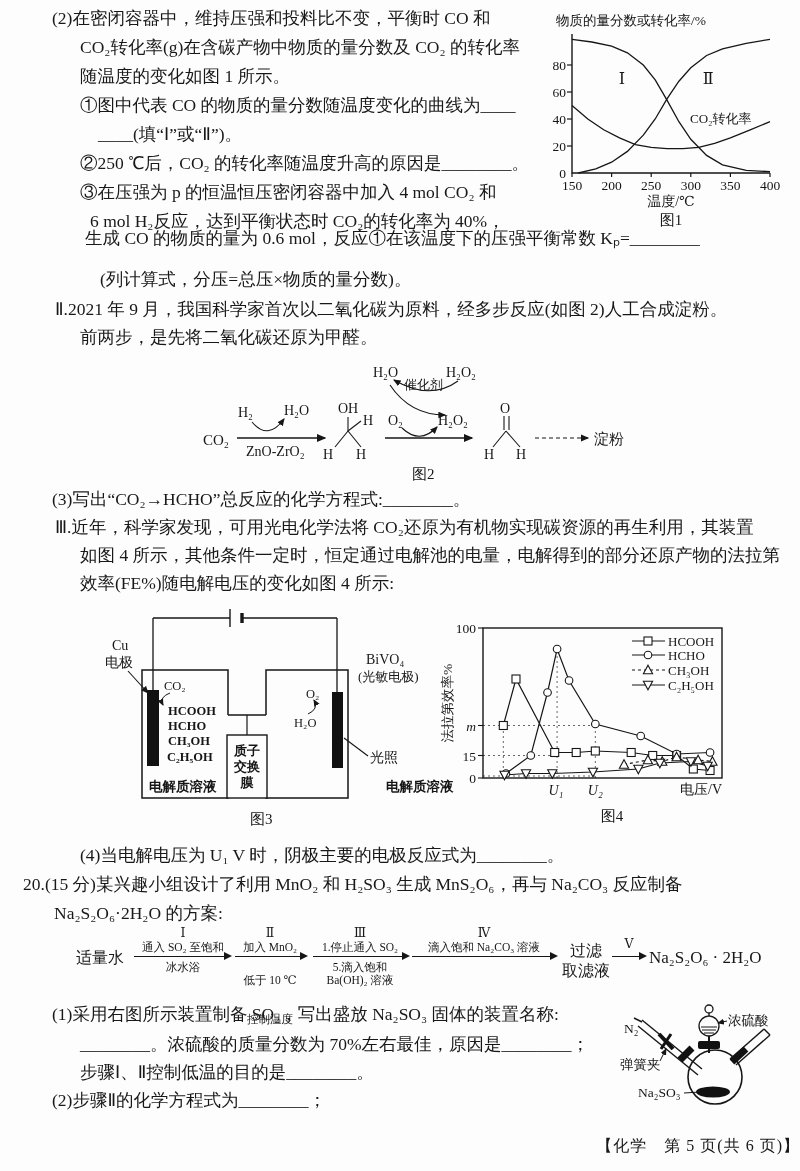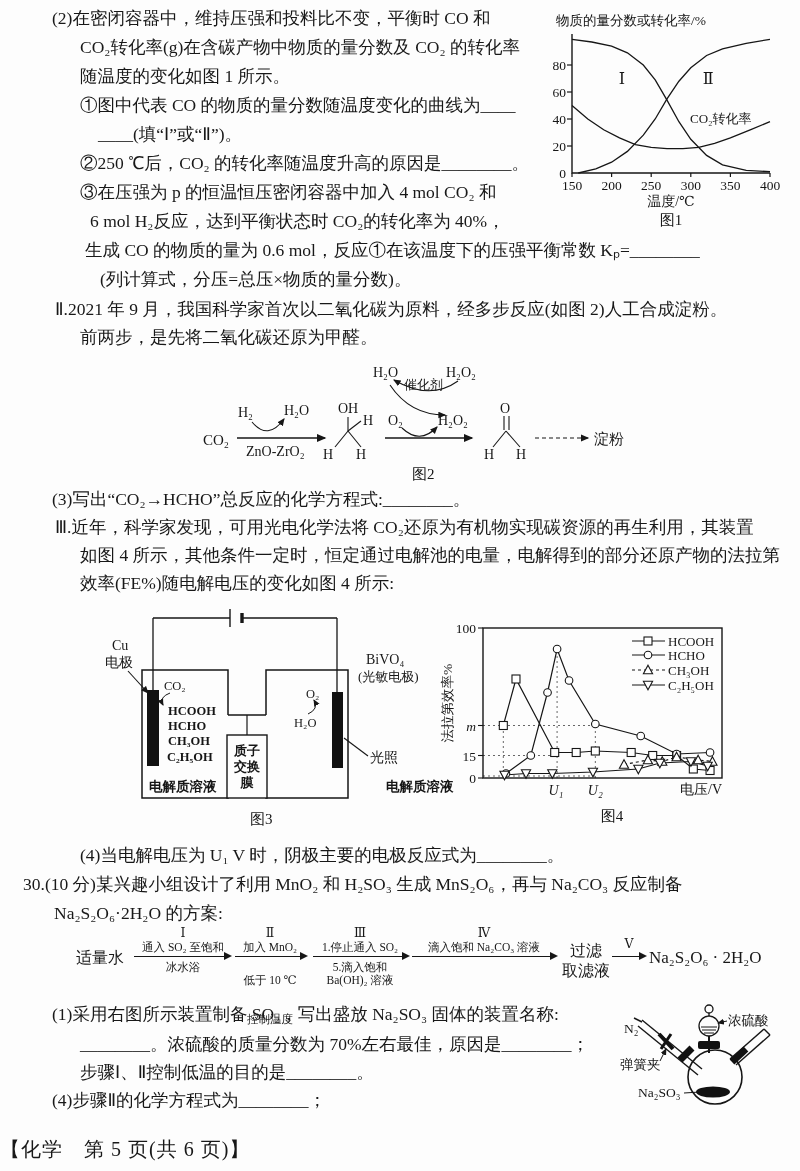--- a/index.html
+++ b/index.html
@@ -7,34 +7,34 @@
        font-family:"Liberation Serif","DejaVu Serif",serif;color:#181818;}
   .tl{position:absolute;white-space:nowrap;font-size:17.5px;line-height:1.2;font-family:Liberation Serif, serif;}
   .fl{position:absolute;white-space:nowrap;font-size:11.5px;text-align:center;}
   .fnum{position:absolute;white-space:nowrap;font-size:12.5px;text-align:center;}
   .fbig{position:absolute;white-space:nowrap;font-size:16px;}
   .harrow{position:absolute;height:0;border-top:1.4px solid #161616;}
   .harrow::after{content:"";position:absolute;right:-2px;top:-4.6px;width:0;height:0;
       border-left:8px solid #161616;border-top:4px solid transparent;border-bottom:4px solid transparent;}
   svg{position:absolute;overflow:visible;}
   svg text{font-family:"Liberation Serif","DejaVu Serif",serif;fill:#161616;}
-  .footer{position:absolute;left:0;width:800px;text-align:left;font-size:20px;letter-spacing:1px;}
+  .footer{position:absolute;left:0;width:800px;text-align:right;font-size:16px;letter-spacing:1px;}
 </style>
 </head>
 <body>
 
 <div class="tl" style="left:52px;top:8px">(2)在密闭容器中，维持压强和投料比不变，平衡时 CO 和</div>
 <div class="tl" style="left:80px;top:37px">CO₂转化率(g)在含碳产物中物质的量分数及 CO₂ 的转化率</div>
 <div class="tl" style="left:80px;top:66px">随温度的变化如图 1 所示。</div>
 <div class="tl" style="left:80px;top:95px">①图中代表 CO 的物质的量分数随温度变化的曲线为____</div>
 <div class="tl" style="left:98px;top:124px">____(填“Ⅰ”或“Ⅱ”)。</div>
 <div class="tl" style="left:80px;top:153px">②250 ℃后，CO₂ 的转化率随温度升高的原因是________。</div>
 <div class="tl" style="left:80px;top:182px">③在压强为 p 的恒温恒压密闭容器中加入 4 mol CO₂ 和</div>
 <div class="tl" style="left:90px;top:211px">6 mol H₂反应，达到平衡状态时 CO₂的转化率为 40%，</div>
-<div class="tl" style="left:85px;top:240px">生成 CO 的物质的量为 0.6 mol，反应①在该温度下的压强平衡常数 Kₚ=________</div>
+<div class="tl" style="left:85px;top:228px">生成 CO 的物质的量为 0.6 mol，反应①在该温度下的压强平衡常数 Kₚ=________</div>
 <div class="tl" style="left:100px;top:269px">(列计算式，分压=总压×物质的量分数)。</div>
 <div class="tl" style="left:55px;top:299px">Ⅱ.2021 年 9 月，我国科学家首次以二氧化碳为原料，经多步反应(如图 2)人工合成淀粉。</div>
 <div class="tl" style="left:80px;top:327px">前两步，是先将二氧化碳还原为甲醛。</div>
 <div class="tl" style="left:52px;top:489px">(3)写出“CO₂→HCHO”总反应的化学方程式:________。</div>
 <div class="tl" style="left:55px;top:517px">Ⅲ.近年，科学家发现，可用光电化学法将 CO₂还原为有机物实现碳资源的再生利用，其装置</div>
 <div class="tl" style="left:80px;top:545px">如图 4 所示，其他条件一定时，恒定通过电解池的电量，电解得到的部分还原产物的法拉第</div>
 <div class="tl" style="left:80px;top:573px">效率(FE%)随电解电压的变化如图 4 所示:</div>
 <div class="tl" style="left:80px;top:845px">(4)当电解电压为 U₁ V 时，阴极主要的电极反应式为________。</div>
 
 <svg id="fig1-svg" style="left:540px;top:0;width:260px;height:230px" viewBox="0 0 260 230">
@@ -232,26 +232,26 @@
     <path d="M208,60.2 L212.6,68.8 L203.4,68.8 Z" fill="#fff" stroke="#161616" stroke-width="1.1"></path>
     <text x="228" y="69.5" font-size="13">CH₃OH</text>
     <line x1="192" y1="80" x2="225" y2="80" stroke="#161616" stroke-width="1.2" stroke-dasharray="none"></line>
     <path d="M208,84.8 L212.6,76.2 L203.4,76.2 Z" fill="#fff" stroke="#161616" stroke-width="1.1"></path>
     <text x="228" y="84.5" font-size="13">C₂H₅OH</text>
     <text x="12" y="98" text-anchor="middle" font-size="13.5" transform="rotate(-90 12 98)">法拉第效率%</text>
     <text x="240" y="189" font-size="14">电压/V</text>
     <text x="172" y="216" text-anchor="middle" font-size="15">图4</text>
   </svg>
 
-<div class="tl" style="left:23px;top:874px">30.(10 分)某兴趣小组设计了利用 MnO₂ 和 H₂SO₃ 生成 MnS₂O₆，再与 Na₂CO₃ 反应制备</div>
+<div class="tl" style="left:23px;top:874px">20.(15 分)某兴趣小组设计了利用 MnO₂ 和 H₂SO₃ 生成 MnS₂O₆，再与 Na₂CO₃ 反应制备</div>
 <div class="tl" style="left:54px;top:903px">Na₂S₂O₆·2H₂O 的方案:</div>
 <div class="tl" style="left:52px;top:1004px">(1)采用右图所示装置制备 SO₂，写出盛放 Na₂SO₃ 固体的装置名称:</div>
 <div class="tl" style="left:80px;top:1034px">________。浓硫酸的质量分数为 70%左右最佳，原因是________；</div>
 <div class="tl" style="left:80px;top:1062px">步骤Ⅰ、Ⅱ控制低温的目的是________。</div>
-<div class="tl" style="left:52px;top:1090px">(4)步骤Ⅱ的化学方程式为________；</div>
+<div class="tl" style="left:52px;top:1090px">(2)步骤Ⅱ的化学方程式为________；</div>
 
 <div class="fbig" style="left:76px;top:948px">适量水</div>
 
 <div class="fnum" style="left:113px;top:925px;width:140px">Ⅰ</div>
 <div class="fl" style="left:113px;top:940px;width:140px">通入 SO₂ 至饱和</div>
 <div class="harrow" style="left:134px;top:956px;width:96px"></div>
 <div class="fl" style="left:113px;top:960px;width:140px">冰水浴</div>
 
 <div class="fnum" style="left:220px;top:925px;width:100px">Ⅱ</div>
 <div class="fl" style="left:220px;top:940px;width:100px">加入 MnO₂</div>

